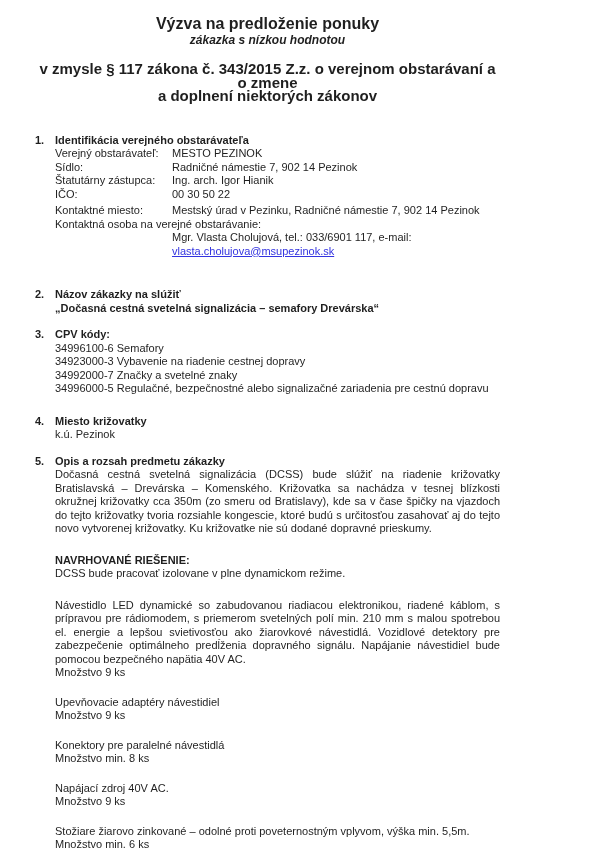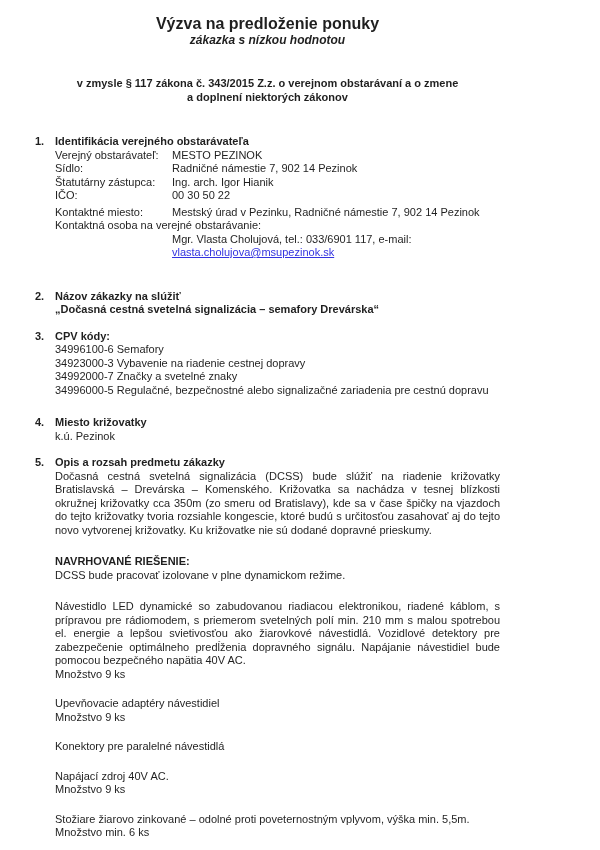--- a/index.html
+++ b/index.html
@@ -11,21 +11,21 @@
     color: #1f1f1f;
     font-family: "Liberation Sans", sans-serif;
     font-size: 11px;
     line-height: 13.5px;
     padding: 14px 40px 0 35px;
     overflow: hidden;
   }
   .doc-header { text-align: center; }
   .doc-title { font-size: 16px; line-height: 19px; font-weight: bold; }
   .doc-subtitle { font-size: 12px; line-height: 14px; font-weight: bold; font-style: italic; }
-  .legal { margin-top: 30px; font-weight: bold; font-size: 11px; line-height: 13.5px; text-align: center; }
+  .legal { margin-top: 15px; font-weight: bold; font-size: 15px; line-height: 13.5px; text-align: center; }
 
   .section { display: flex; }
   .sec1 { margin-top: 31px; }
   .sec2 { margin-top: 30px; }
   .sec3 { margin-top: 13px; }
   .sec4 { margin-top: 19px; }
   .sec5 { margin-top: 13px; }
   .sec-num { width: 20px; flex-shrink: 0; font-weight: bold; }
   .sec-body { flex: 1; min-width: 0; }
   .sec-heading { font-weight: bold; }
@@ -130,20 +130,21 @@
         <div>Množstvo 9 ks</div>
       </div>
 
       <div class="item">
         <div>Upevňovacie adaptéry návestidiel</div>
         <div>Množstvo 9 ks</div>
       </div>
 
       <div class="item">
         <div>Konektory pre paralelné návestidlá</div>
+        <div>Množstvo min. 8 ks</div>
       </div>
 
       <div class="item">
         <div>Napájací zdroj 40V AC.</div>
         <div>Množstvo 9 ks</div>
       </div>
 
       <div class="item">
         <div>Stožiare žiarovo zinkované – odolné proti poveternostným vplyvom, výška min. 5,5m.</div>
         <div>Množstvo min. 6 ks</div>

